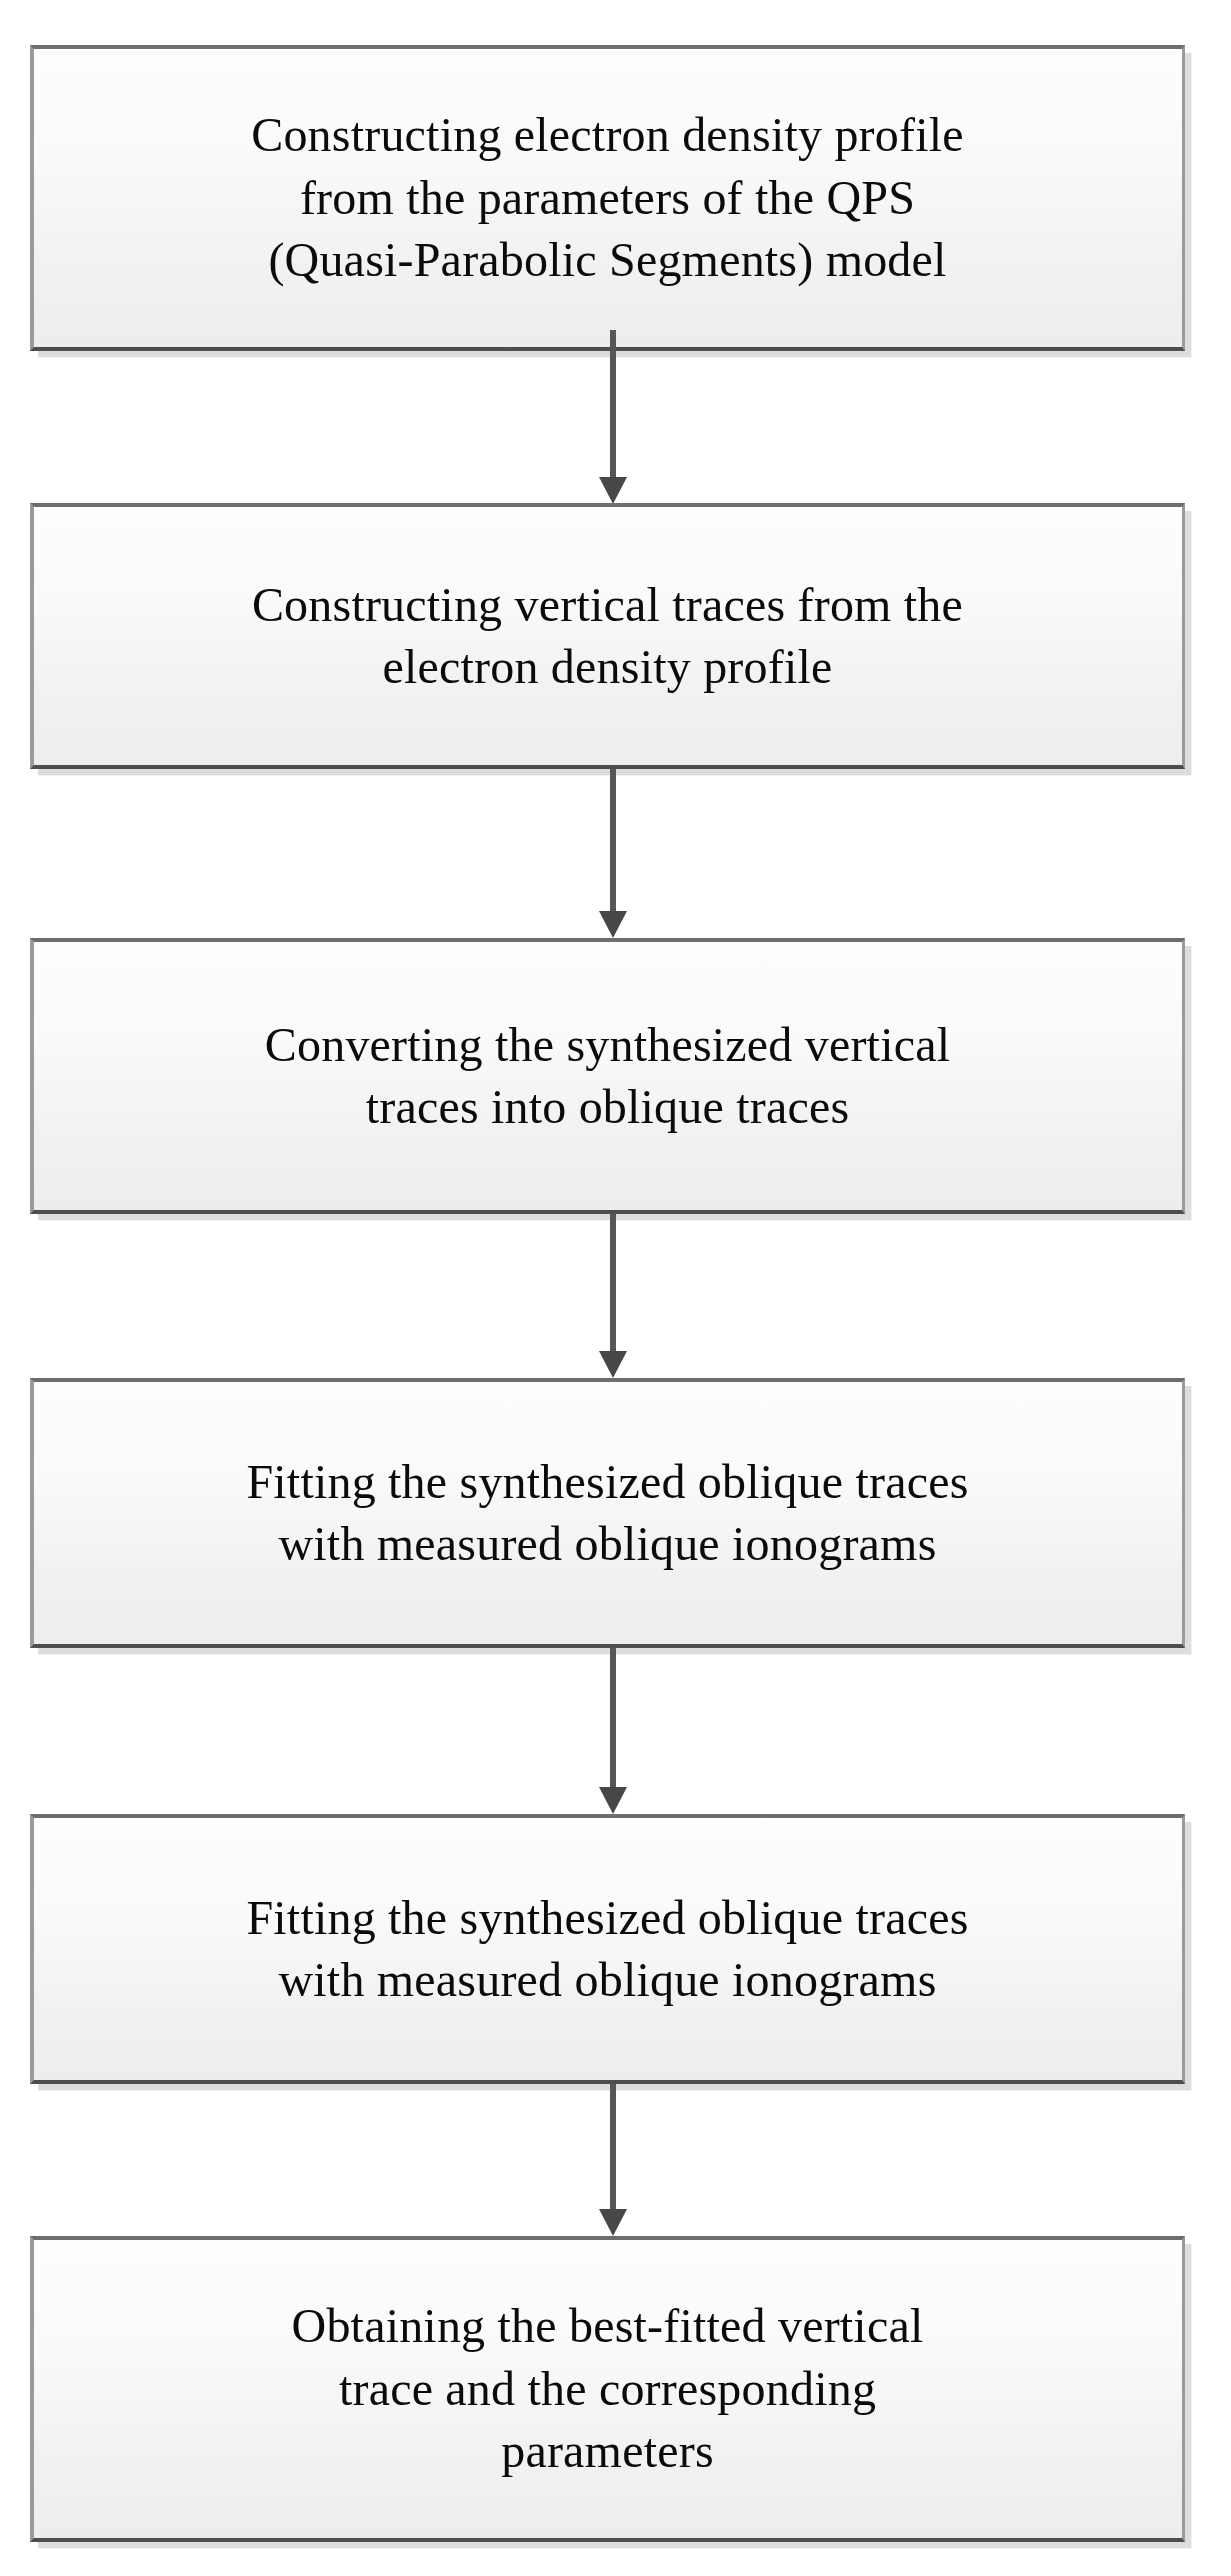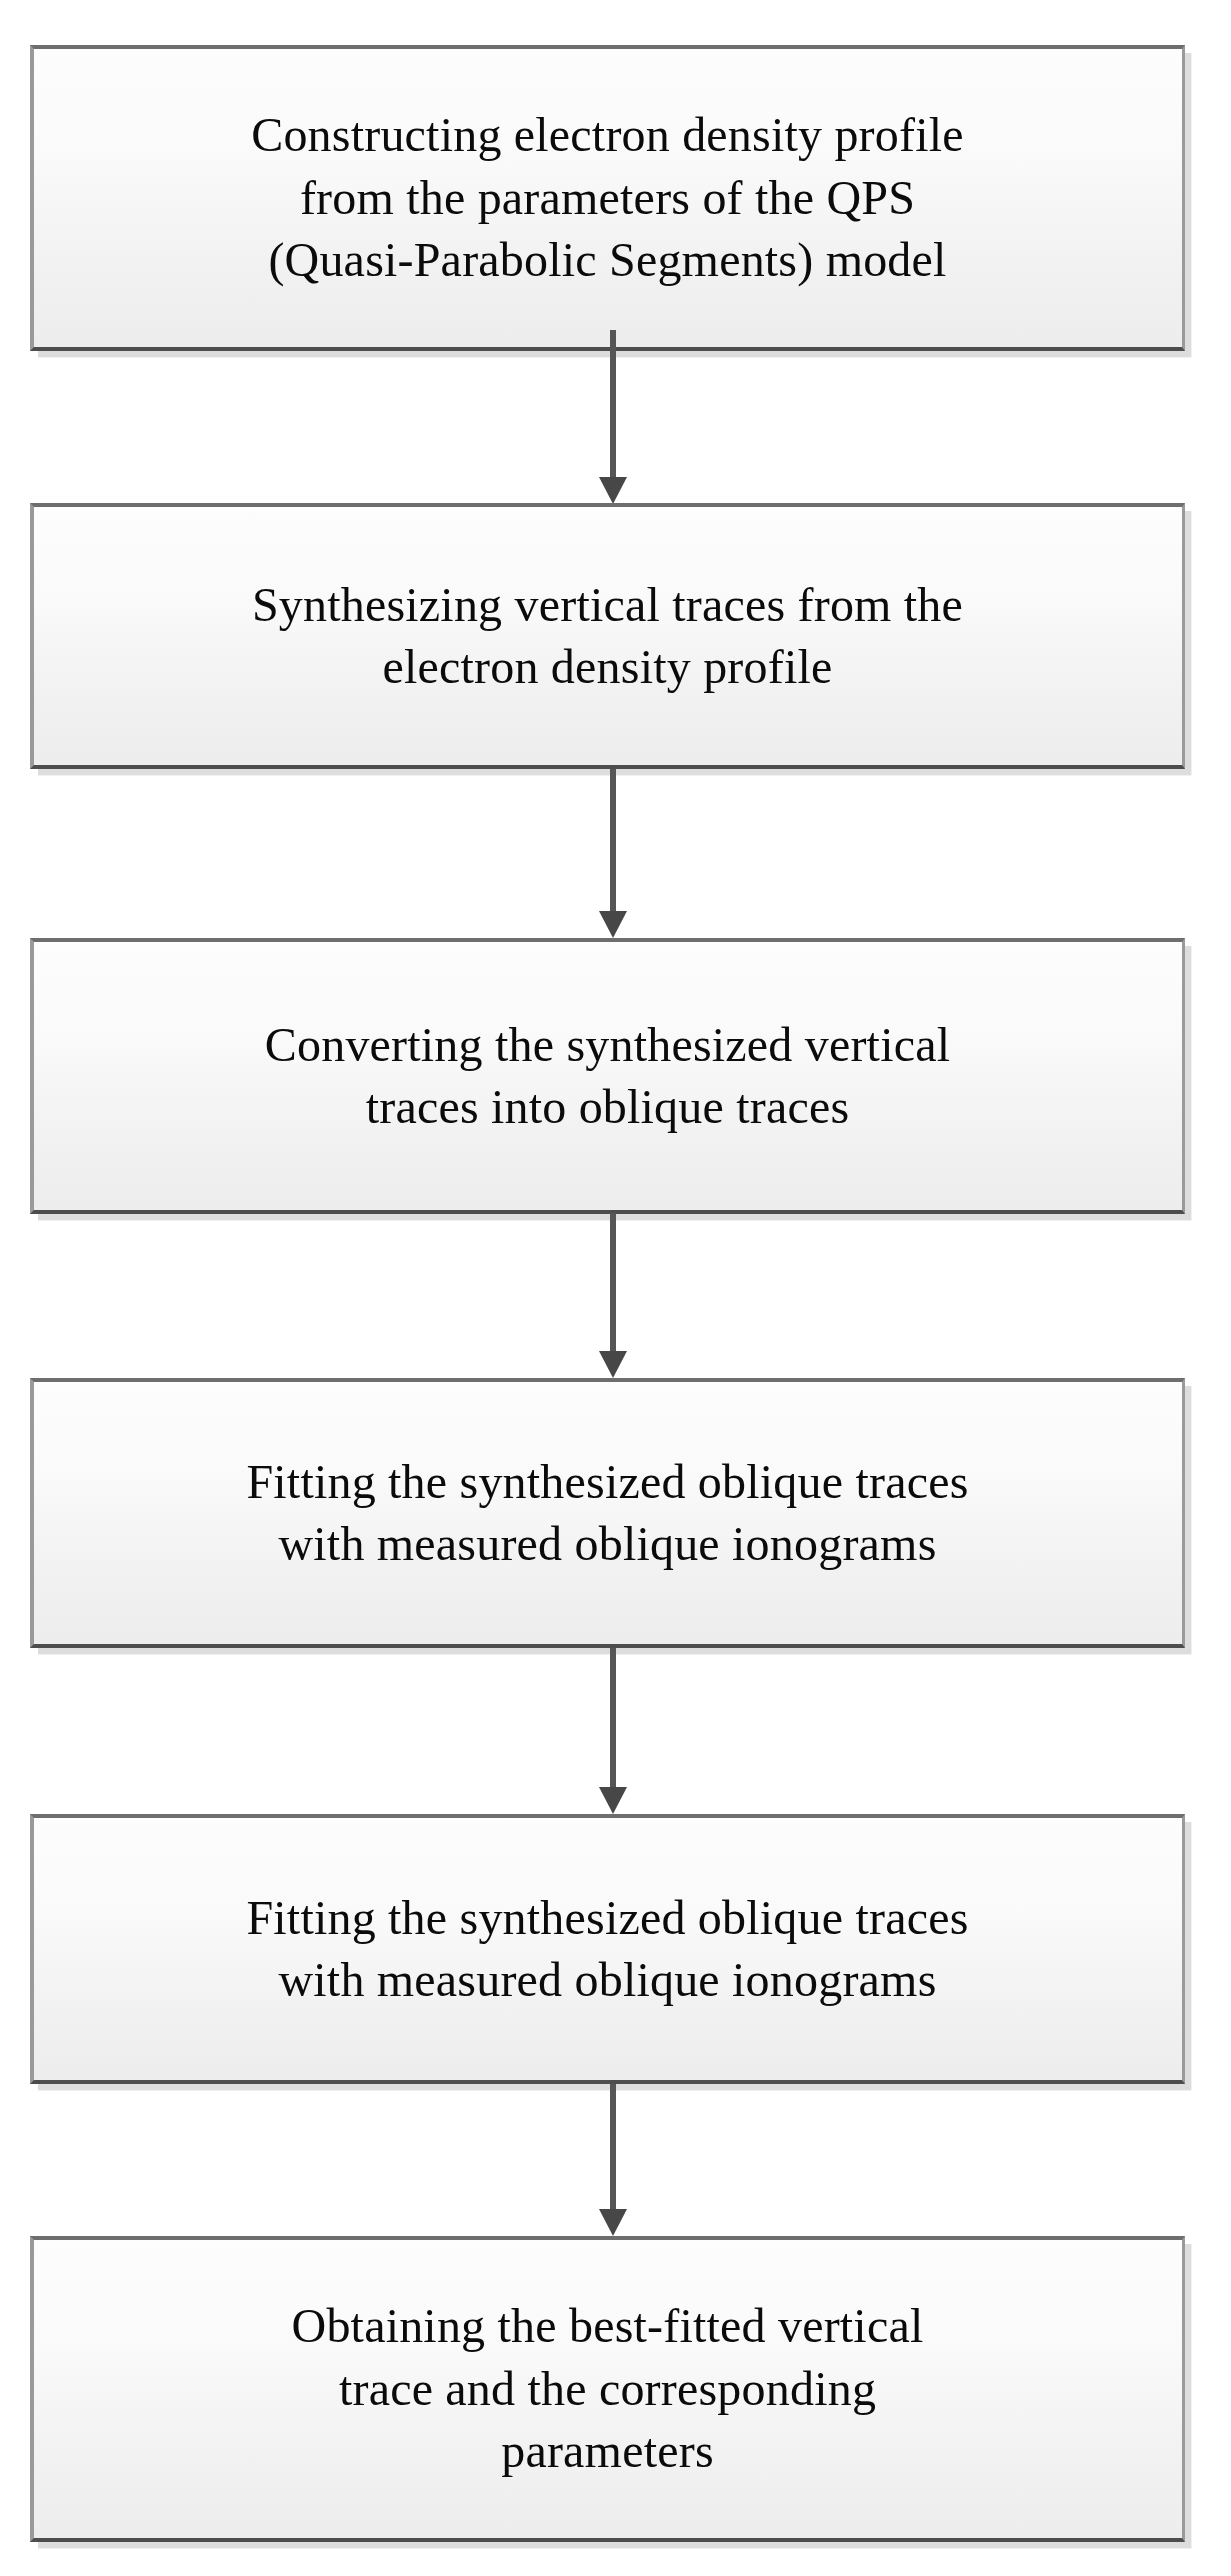--- a/index.html
+++ b/index.html
@@ -107,21 +107,21 @@
 from the parameters of the QPS
 (Quasi-Parabolic Segments) model</span>
   </div>
 
   <div class="flow-arrow" id="arrow-0">
     <div class="arrow-shaft"></div>
     <div class="arrow-head"></div>
   </div>
 
   <div class="flow-box" id="box-1">
-    <span class="flow-box-text">Synthesizing vertical traces from the
+    <span class="flow-box-text">Constructing vertical traces from the
 electron density profile</span>
   </div>
 
   <div class="flow-arrow" id="arrow-1">
     <div class="arrow-shaft"></div>
     <div class="arrow-head"></div>
   </div>
 
   <div class="flow-box" id="box-2">
     <span class="flow-box-text">Converting the synthesized vertical

